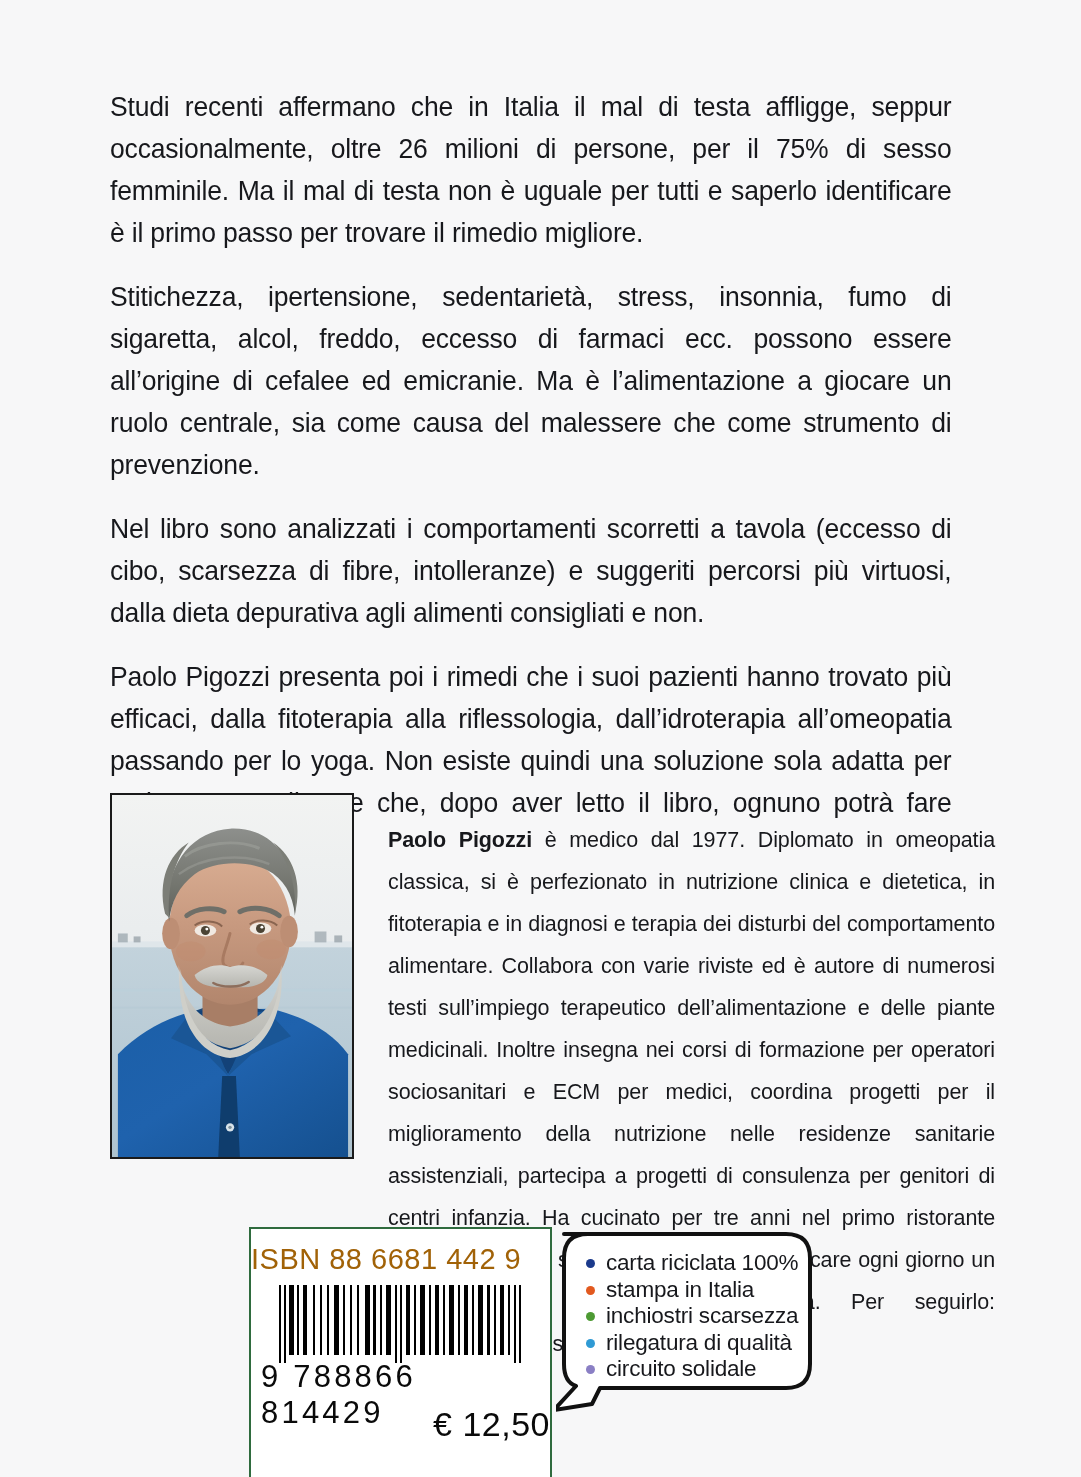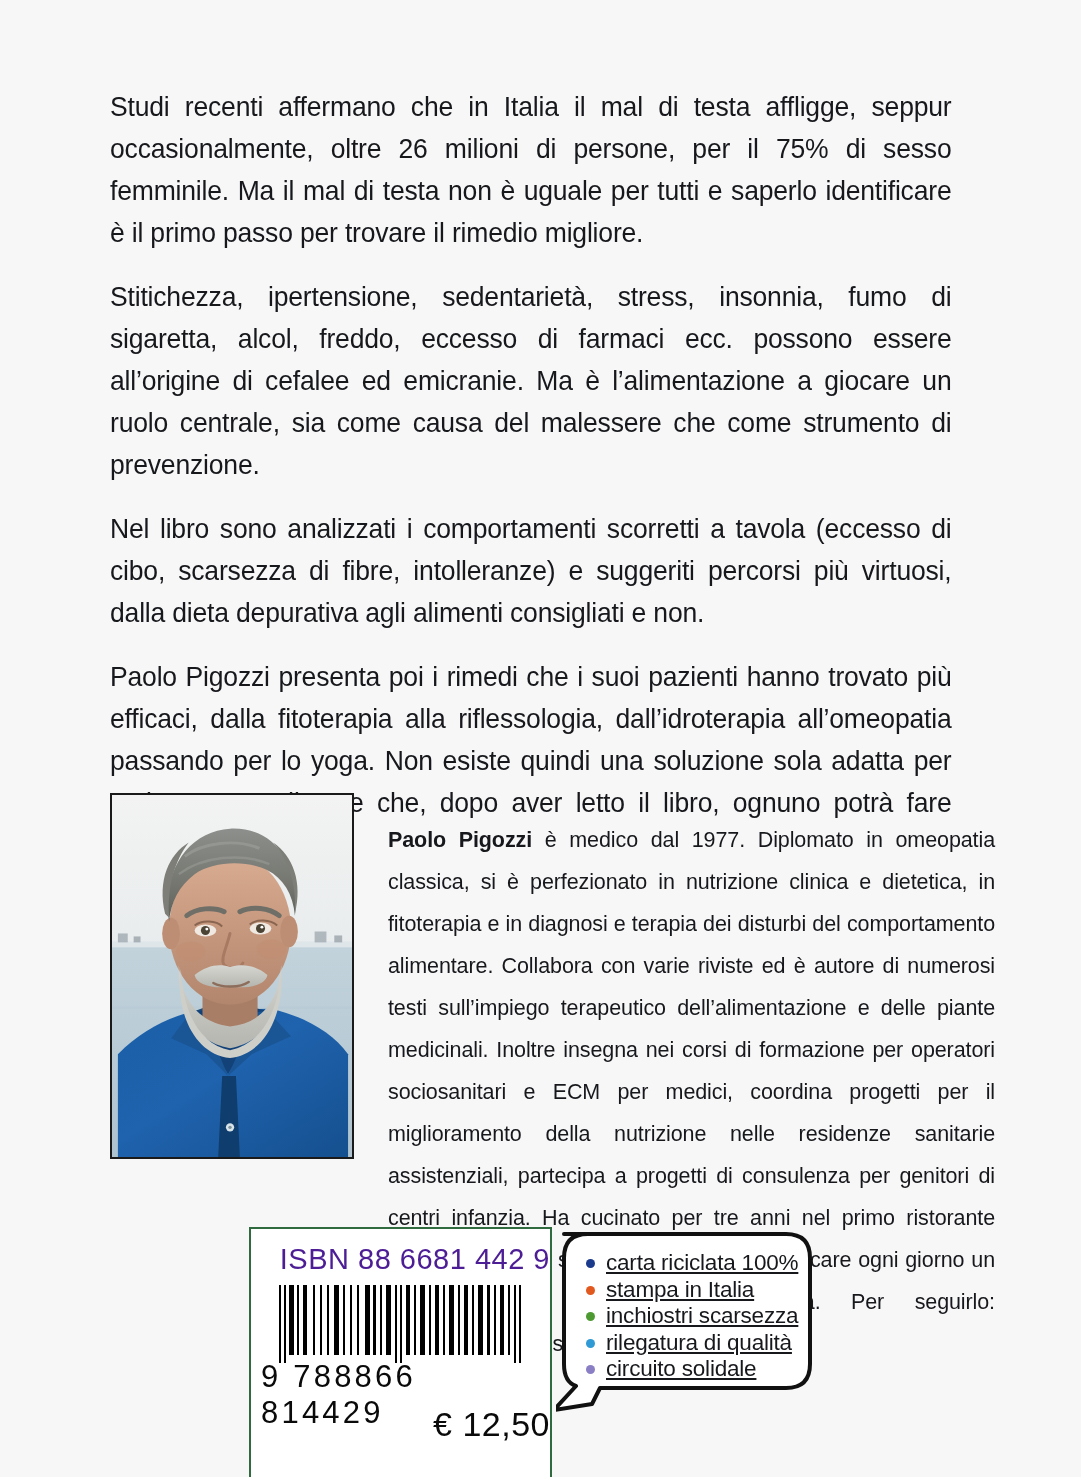--- a/index.html
+++ b/index.html
@@ -94,24 +94,24 @@
     width: 303px;
     height: 262px;
     border: 2.5px solid #2f6b3e;
     box-sizing: border-box;
     background: #ffffff;
   }
   .isbn-text {
     position: absolute;
     left: 0; right: 0;
     top: 14px;
-    text-align: right;
+    text-align: left;
     font-size: 29px;
     letter-spacing: 0.5px;
-    color: #4c1d95;
+    color: #a16207;
     font-family: "Liberation Sans", sans-serif;
   }
   .barcode {
     position: absolute;
     left: 26px;
     top: 56px;
     width: 250px;
     height: 78px;
   }
   .barcode svg { display: block; width: 100%; height: 100%; }
@@ -158,21 +158,20 @@
     list-style: none;
   }
   .bubble-list li {
     font-size: 22.5px;
     line-height: 26.5px;
     color: #17181c;
     white-space: nowrap;
     position: relative;
     padding-left: 22px;
     letter-spacing: -0.2px;
-    text-decoration: underline;
   }
   .bubble-list li .dot {
     position: absolute;
     left: 2px;
     top: 9px;
     width: 9px;
     height: 9px;
     border-radius: 50%;
   }
 

